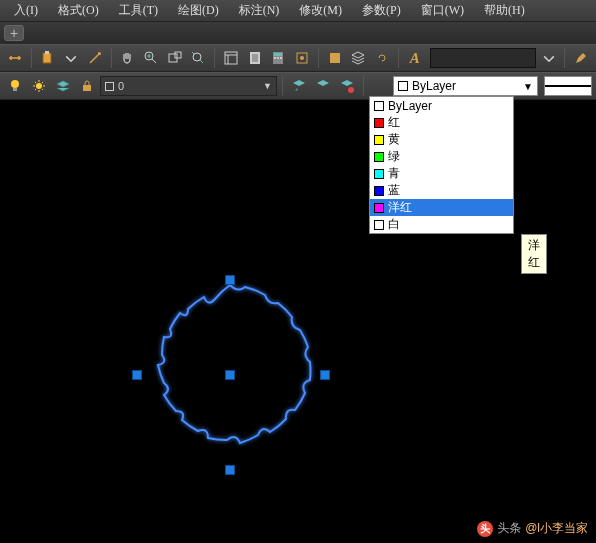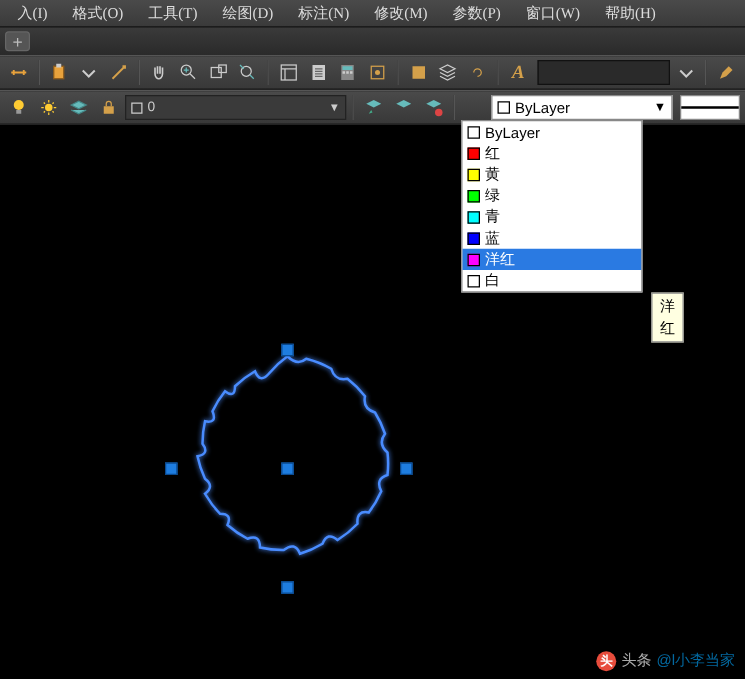--- a/index.html
+++ b/index.html
@@ -273,15 +273,15 @@
   </svg>
   <div class="grip" style="left:225px; top:175px"></div>
   <div class="grip" style="left:225px; top:365px"></div>
   <div class="grip" style="left:132px; top:270px"></div>
   <div class="grip" style="left:320px; top:270px"></div>
   <div class="grip" style="left:225px; top:270px"></div>
 
   <div class="credit">
     <span class="logo">头</span>
     <span>头条</span>
-    <span style="color:#0369a1">@l小李当家</span>
+    <span style="color:#fdba74">@l小李当家</span>
   </div>
 </div>
 
 </body></html>

